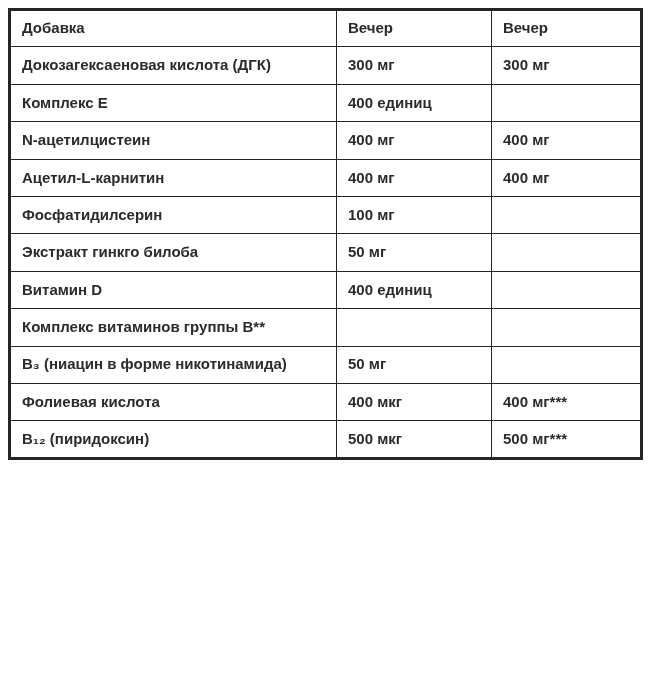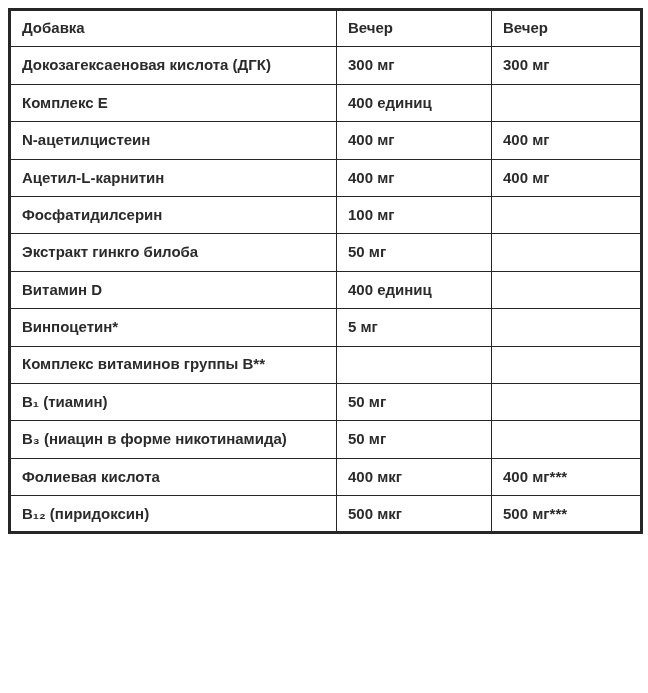--- a/index.html
+++ b/index.html
@@ -94,32 +94,22 @@
           <td>Экстракт гинкго билоба</td>
           <td>50 мг</td>
           <td></td>
         </tr>
         <tr>
           <td>Витамин D</td>
           <td>400 единиц</td>
           <td></td>
         </tr>
         <tr>
-          <td>Винпоцетин*</td>
-          <td>5 мг</td>
-          <td></td>
-        </tr>
-        <tr>
           <td>Комплекс витаминов группы B**</td>
           <td></td>
-          <td></td>
-        </tr>
-        <tr>
-          <td>B₁ (тиамин)</td>
-          <td>50 мг</td>
           <td></td>
         </tr>
         <tr>
           <td>B₃ (ниацин в форме никотинамида)</td>
           <td>50 мг</td>
           <td></td>
         </tr>
         <tr>
           <td>Фолиевая кислота</td>
           <td>400 мкг</td>

